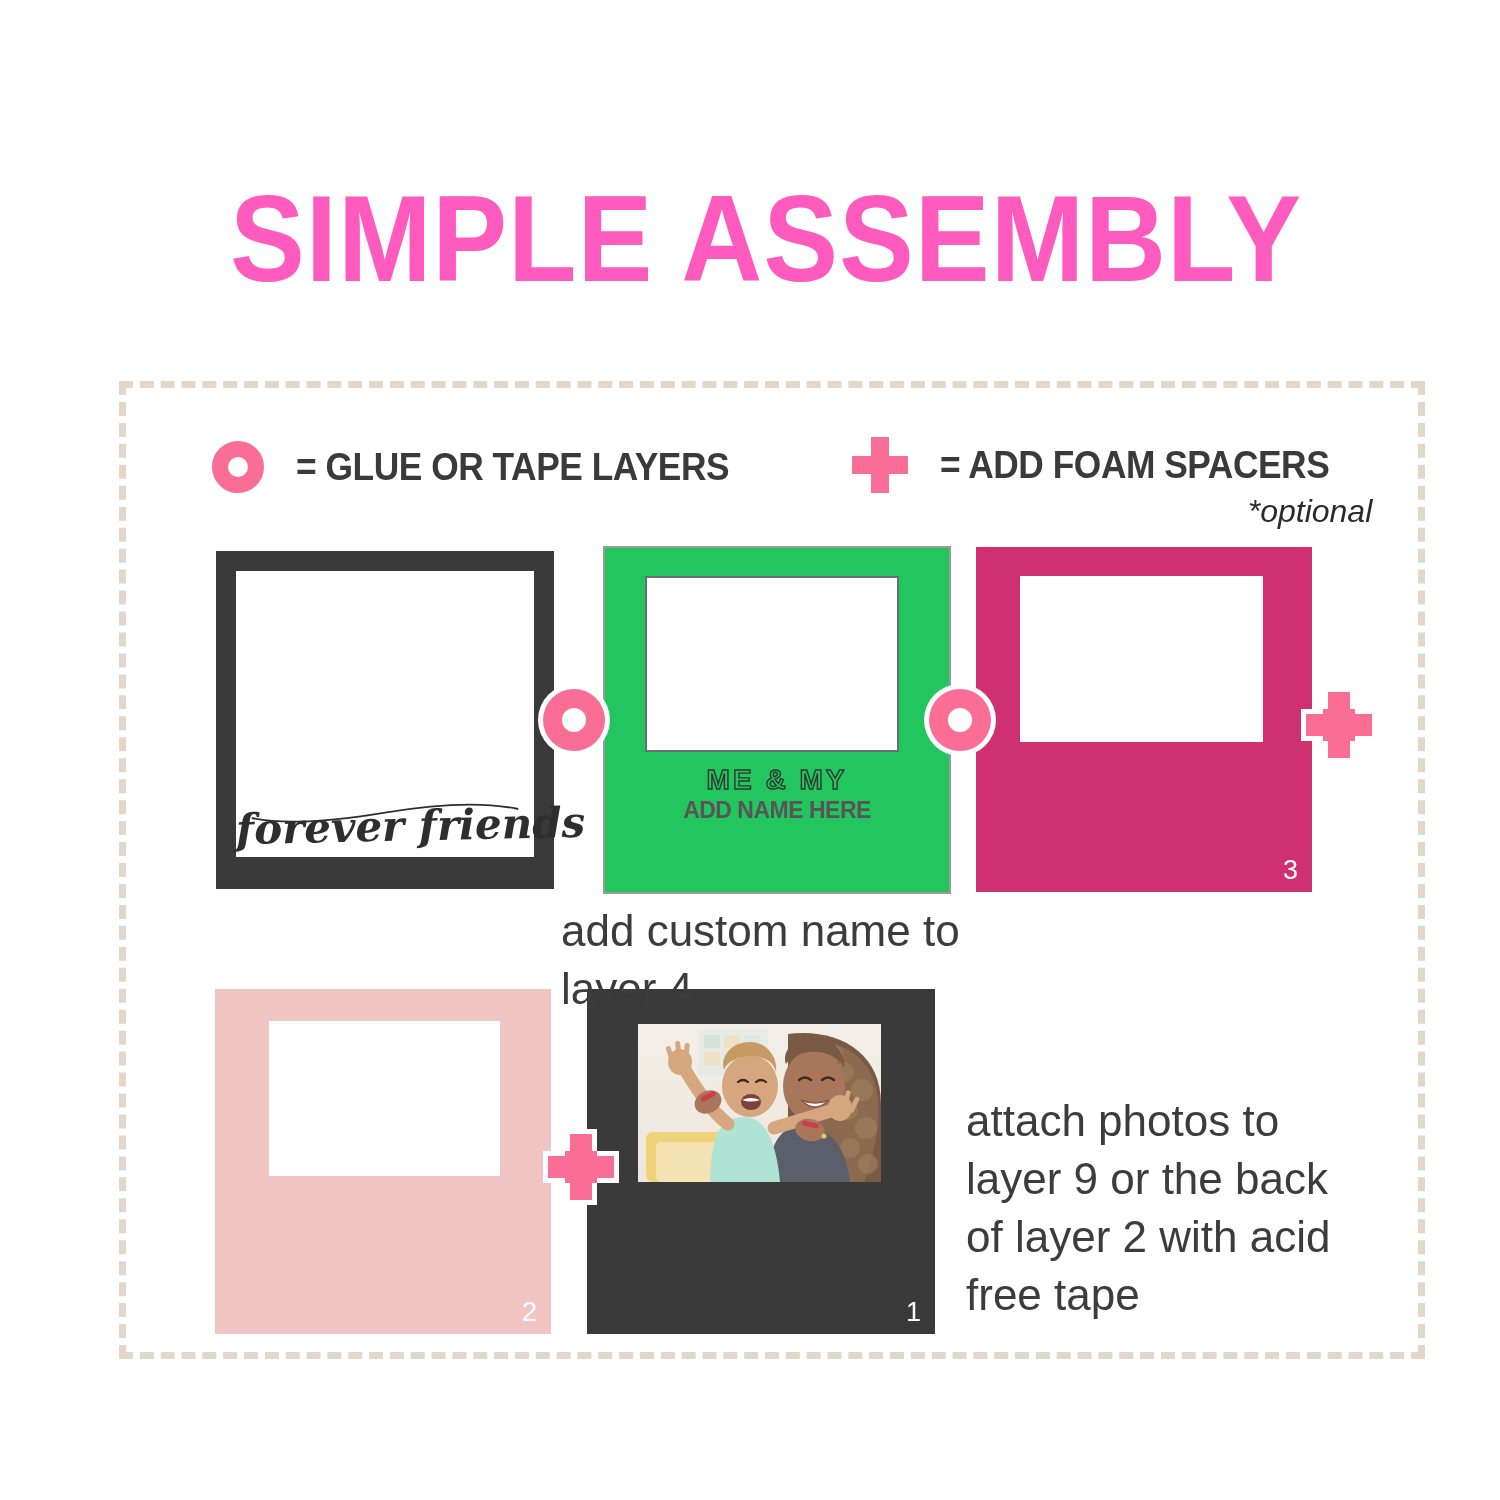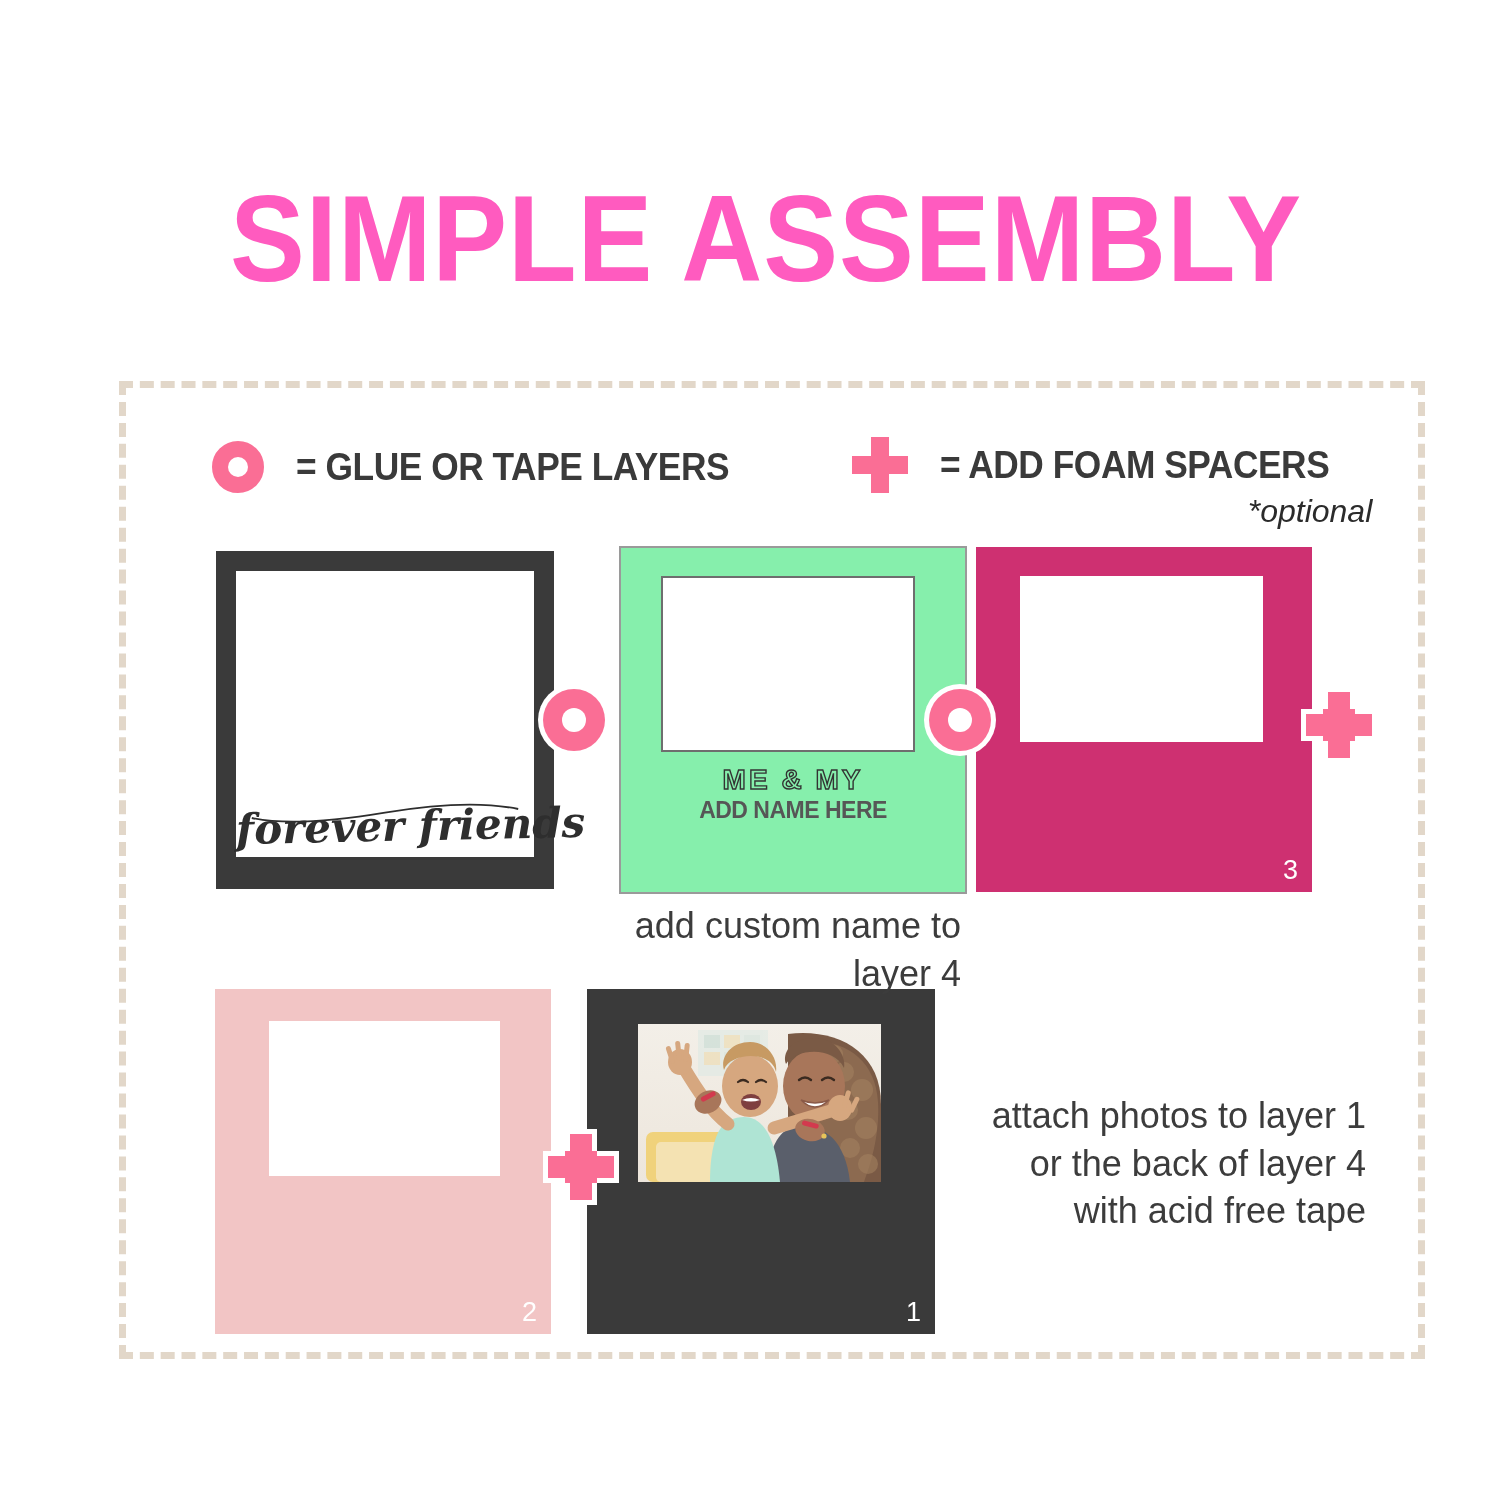--- a/index.html
+++ b/index.html
@@ -162,25 +162,25 @@
   .script-swash {
     position: absolute;
     left: 14px;
     right: 2px;
     bottom: 30px;
     height: 36px;
   }
 
   
   .card-name {
-    left: 603px;
+    left: 587px;
     top: 546px;
     width: 348px;
     height: 348px;
-    background: #86efac;
+    background: #22c55e;
     border: 2px solid #9A9A9A;
   }
   .card-name .window {
     position: absolute;
     left: 40px;
     top: 28px;
     width: 254px;
     height: 176px;
     border: 2px solid #6E6E6E;
     background: #ffffff;
@@ -325,24 +325,24 @@
 
   .conn-1 { left: 527px; top: 689px; }
   .conn-2 { left: 913px; top: 689px; }
   .conn-3 { left: 1285px; top: 687px; }
   .conn-4 { left: 527px; top: 1129px; }
 
   
   .caption {
     position: absolute;
     font-family: "Liberation Sans", sans-serif;
-    font-size: 36px;
+    font-size: 44px;
     color: #3C3C3C;
     line-height: 1.32;
-    text-align: right;
+    text-align: left;
   }
   .caption-layer4 {
     left: 545px;
     top: 902px;
     width: 400px;
   }
   .caption-photos {
     left: 950px;
     top: 1092px;
     width: 400px;
@@ -500,15 +500,15 @@
   </div>
   <div class="connector conn-4">
     <div class="conn-cross">
       <span class="arm-v"></span>
       <span class="arm-h"></span>
       <span class="arm-inner"></span>
     </div>
   </div>
 
   <div class="caption caption-layer4">add custom name to layer 4</div>
-  <div class="caption caption-photos">attach photos to layer 1 or the back of layer 4 with acid free tape</div>
+  <div class="caption caption-photos">attach photos to layer 9 or the back of layer 2 with acid free tape</div>
 
 </div>
 
 </body></html>

